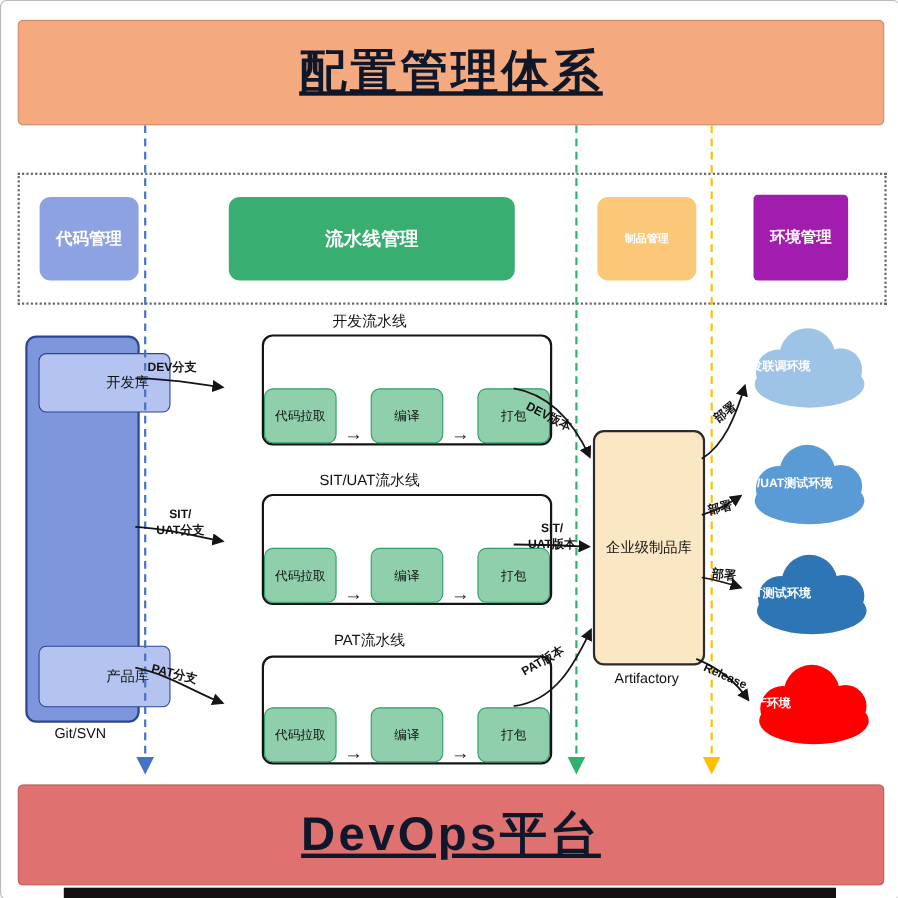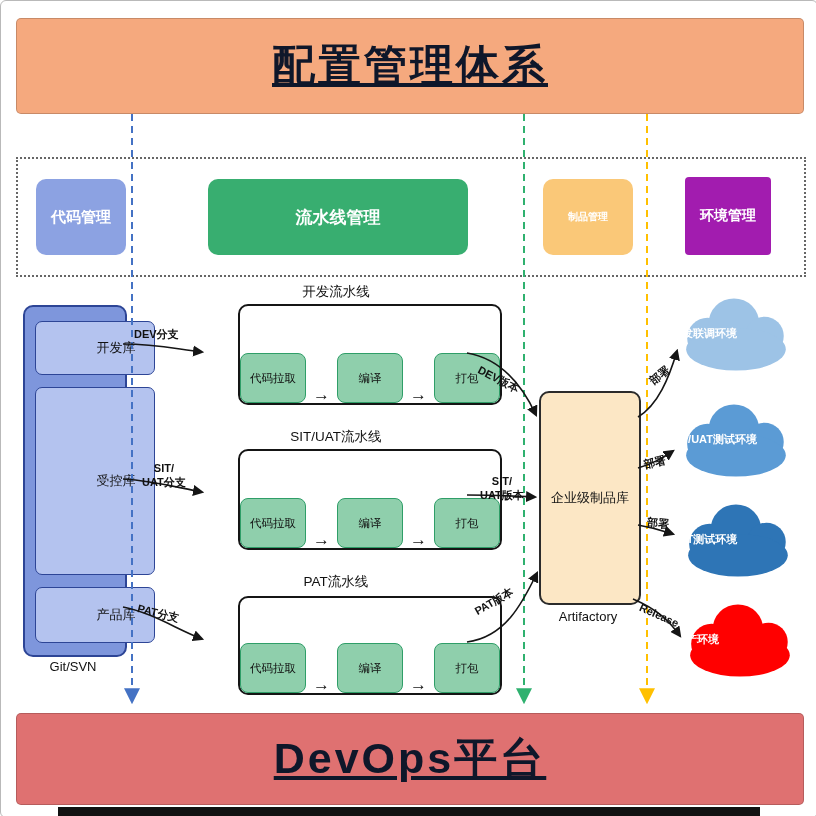--- a/index.html
+++ b/index.html
@@ -70,21 +70,20 @@
     <path class="connector" d="M466 494 C494 494 512 495 534 496" marker-end="url(#mArrow)"></path>
     <path class="connector" d="M466 641 C504 636 521 603 536 572" marker-end="url(#mArrow)"></path>
     <path class="connector" d="M637 416 C657 404 668 377 676 350" marker-end="url(#mArrow)"></path>
     <path class="connector" d="M637 467 C654 462 663 456 672 450" marker-end="url(#mArrow)"></path>
     <path class="connector" d="M637 524 C654 527 663 530 672 533" marker-end="url(#mArrow)"></path>
     <path class="connector" d="M632 598 C658 609 669 621 679 635" marker-end="url(#mArrow)"></path>
   </svg>
 
   <div class="repo-outer" style="background-color: rgb(126, 150, 220);">
     <div class="repo-item" style="top: 14px; height: 52px; background-color: rgb(180, 195, 239);">开发库</div>
-    <div class="repo-item" style="top: 80px; height: 186px; background-color: rgb(180, 195, 239);">受控库</div>
     <div class="repo-item" style="top: 280px; height: 54px; background-color: rgb(180, 195, 239);">产品库</div>
   </div>
   <div class="caption" style="left:22px;top:658px;width:100px">Git/SVN</div>
 
   <div class="pipeline-title" style="top:282px">开发流水线</div>
   <div class="pipeline-box" style="top:303px;height:97px">
     <div class="step" style="background-color: rgb(143, 207, 172);">代码拉取</div>
     <span class="flow-arrow">→</span>
     <div class="step" style="background-color: rgb(143, 207, 172);">编译</div>
     <span class="flow-arrow">→</span>

